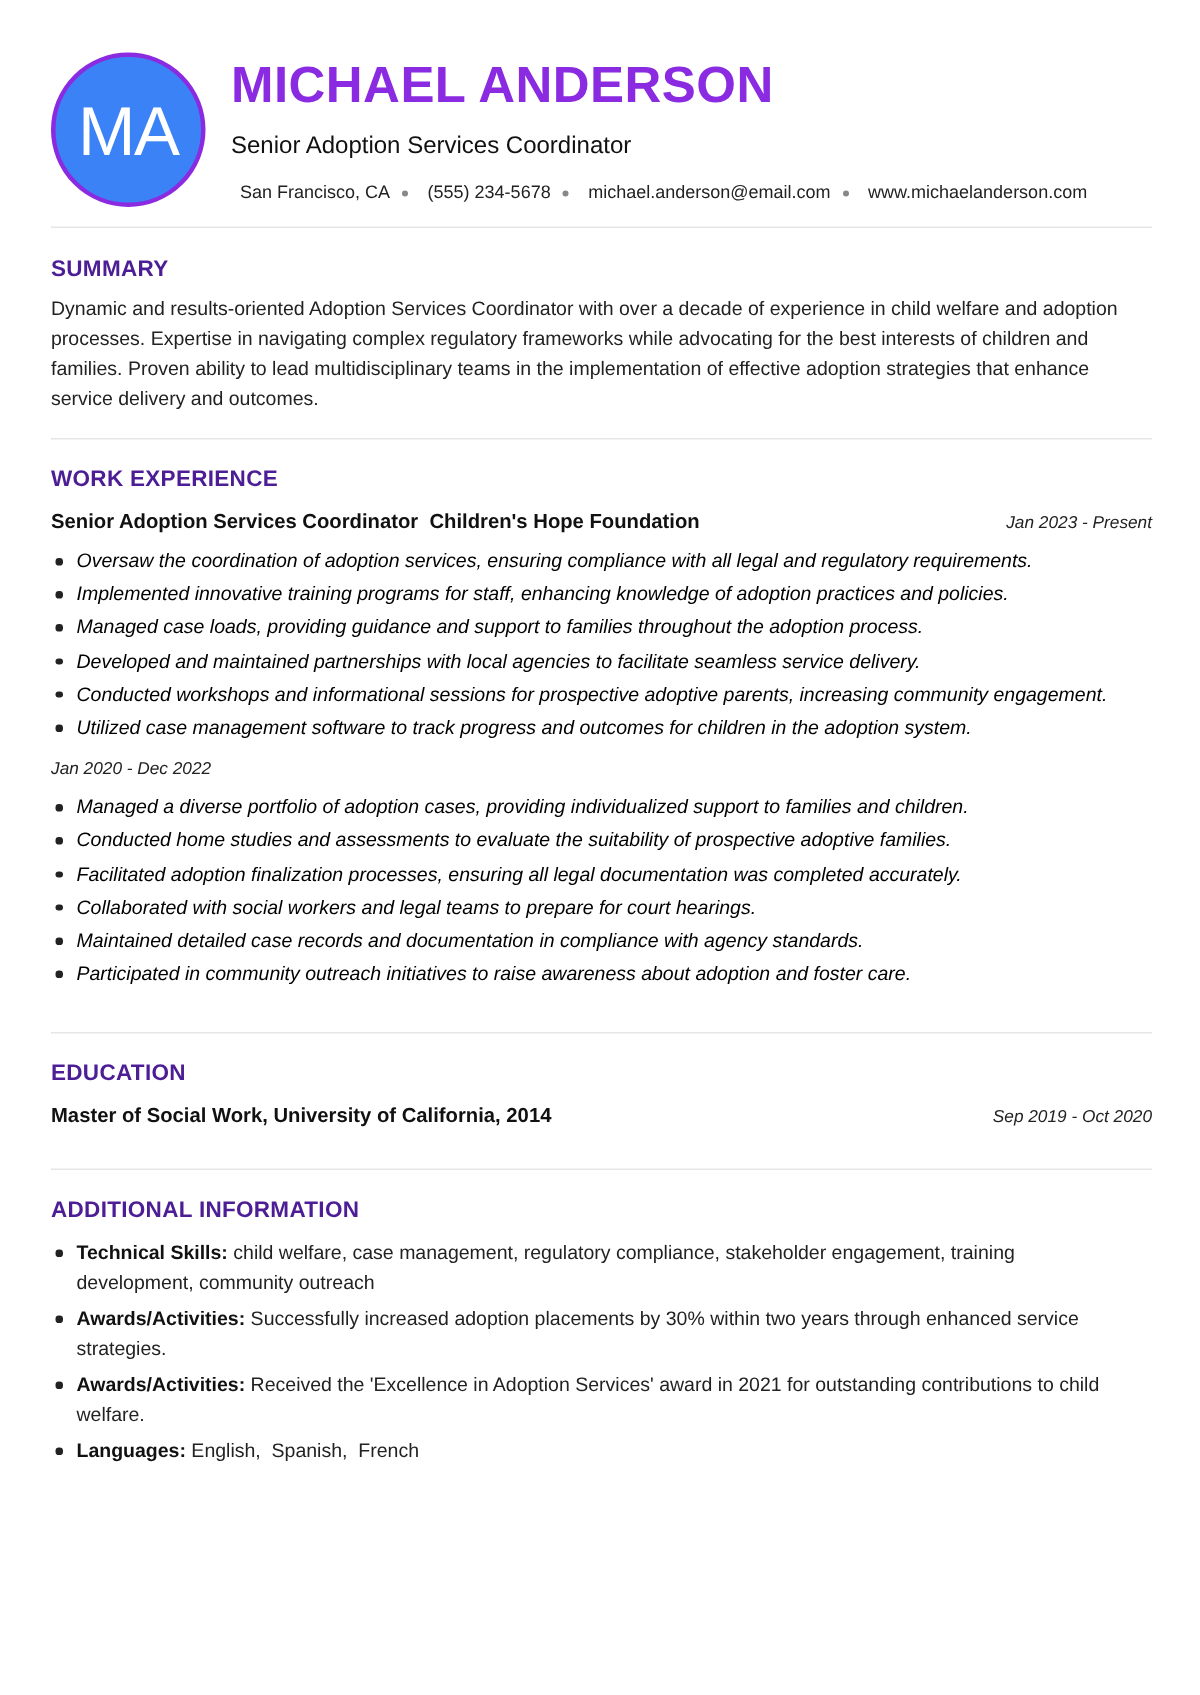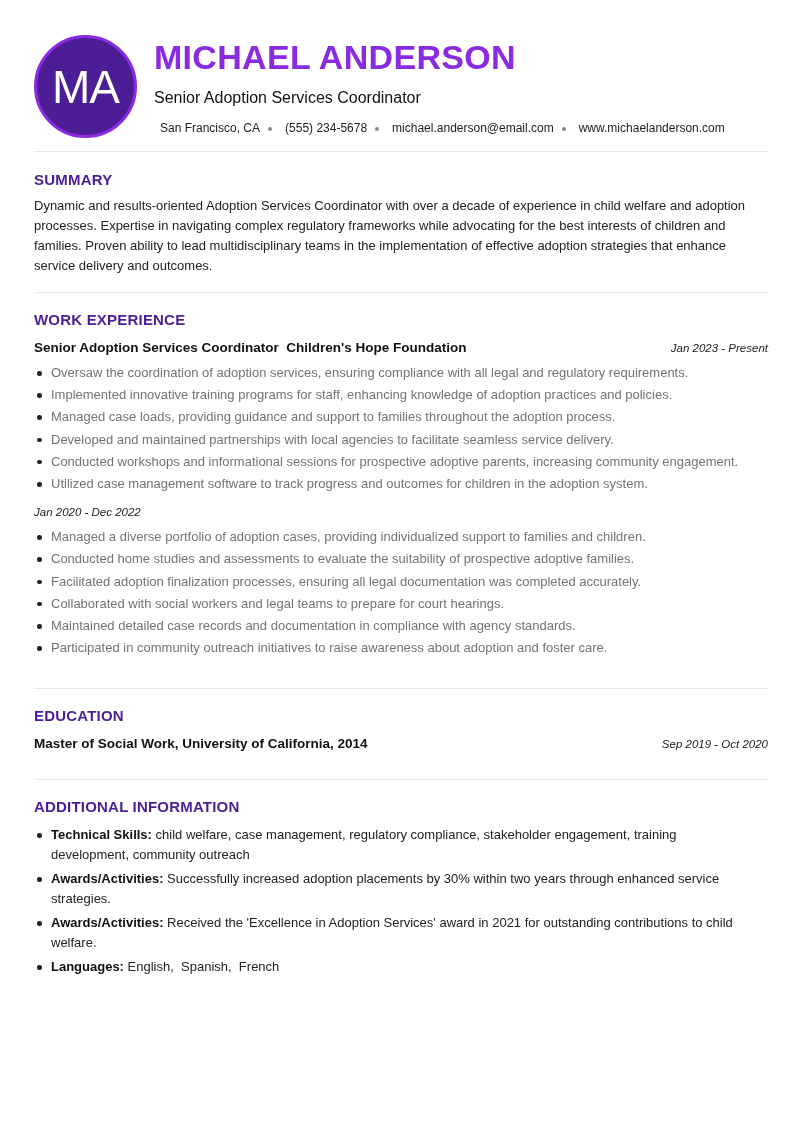--- a/index.html
+++ b/index.html
@@ -10,21 +10,21 @@
       position: relative;
       overflow: hidden;
     }
     .page { position: absolute; left: 34px; top: 0; width: 734px; }
 
     
     .header { position: relative; height: 151px; }
     .avatar {
       position: absolute; left: 0; top: 35px;
       width: 103px; height: 103px; border-radius: 50%;
-      background: #4c1d95; border: 3px solid #8a2be2;
+      background: #3b82f6; border: 3px solid #8a2be2;
       display: flex; align-items: center; justify-content: center;
     }
     .avatar-initials {
       color: #ffffff; font-size: 46px; font-weight: 400; letter-spacing: -1px;
       font-family: "Liberation Sans", sans-serif;
     }
     .name {
       position: absolute; left: 120px; top: 36px;
       font-size: 34px; font-weight: 700; color: #8a2be2; letter-spacing: 0.3px;
       line-height: 42px;
@@ -55,21 +55,21 @@
 
     .job-header {
       display: flex; justify-content: space-between; align-items: baseline;
       font-size: 13.5px; line-height: 20px;
     }
     .job-role { font-weight: 700; color: #111; }
     .job-date { font-style: italic; font-size: 11.5px; color: #222; }
 
     ul.bullets { list-style: none; margin-top: 4px; }
     ul.bullets li {
-      position: relative; padding-left: 17px; font-size: 13px; line-height: 22.2px; color: #737373;
+      position: relative; padding-left: 17px; font-size: 13px; line-height: 22.2px; color: #000000; font-style: italic;
     }
     ul.bullets li::before {
       content: ""; position: absolute; left: 3px; top: 9px;
       width: 4.5px; height: 4.5px; border-radius: 50%; background: #222;
     }
 
     .edu-row {
       display: flex; justify-content: space-between; align-items: baseline;
       font-size: 13.5px; line-height: 20px;
     }

